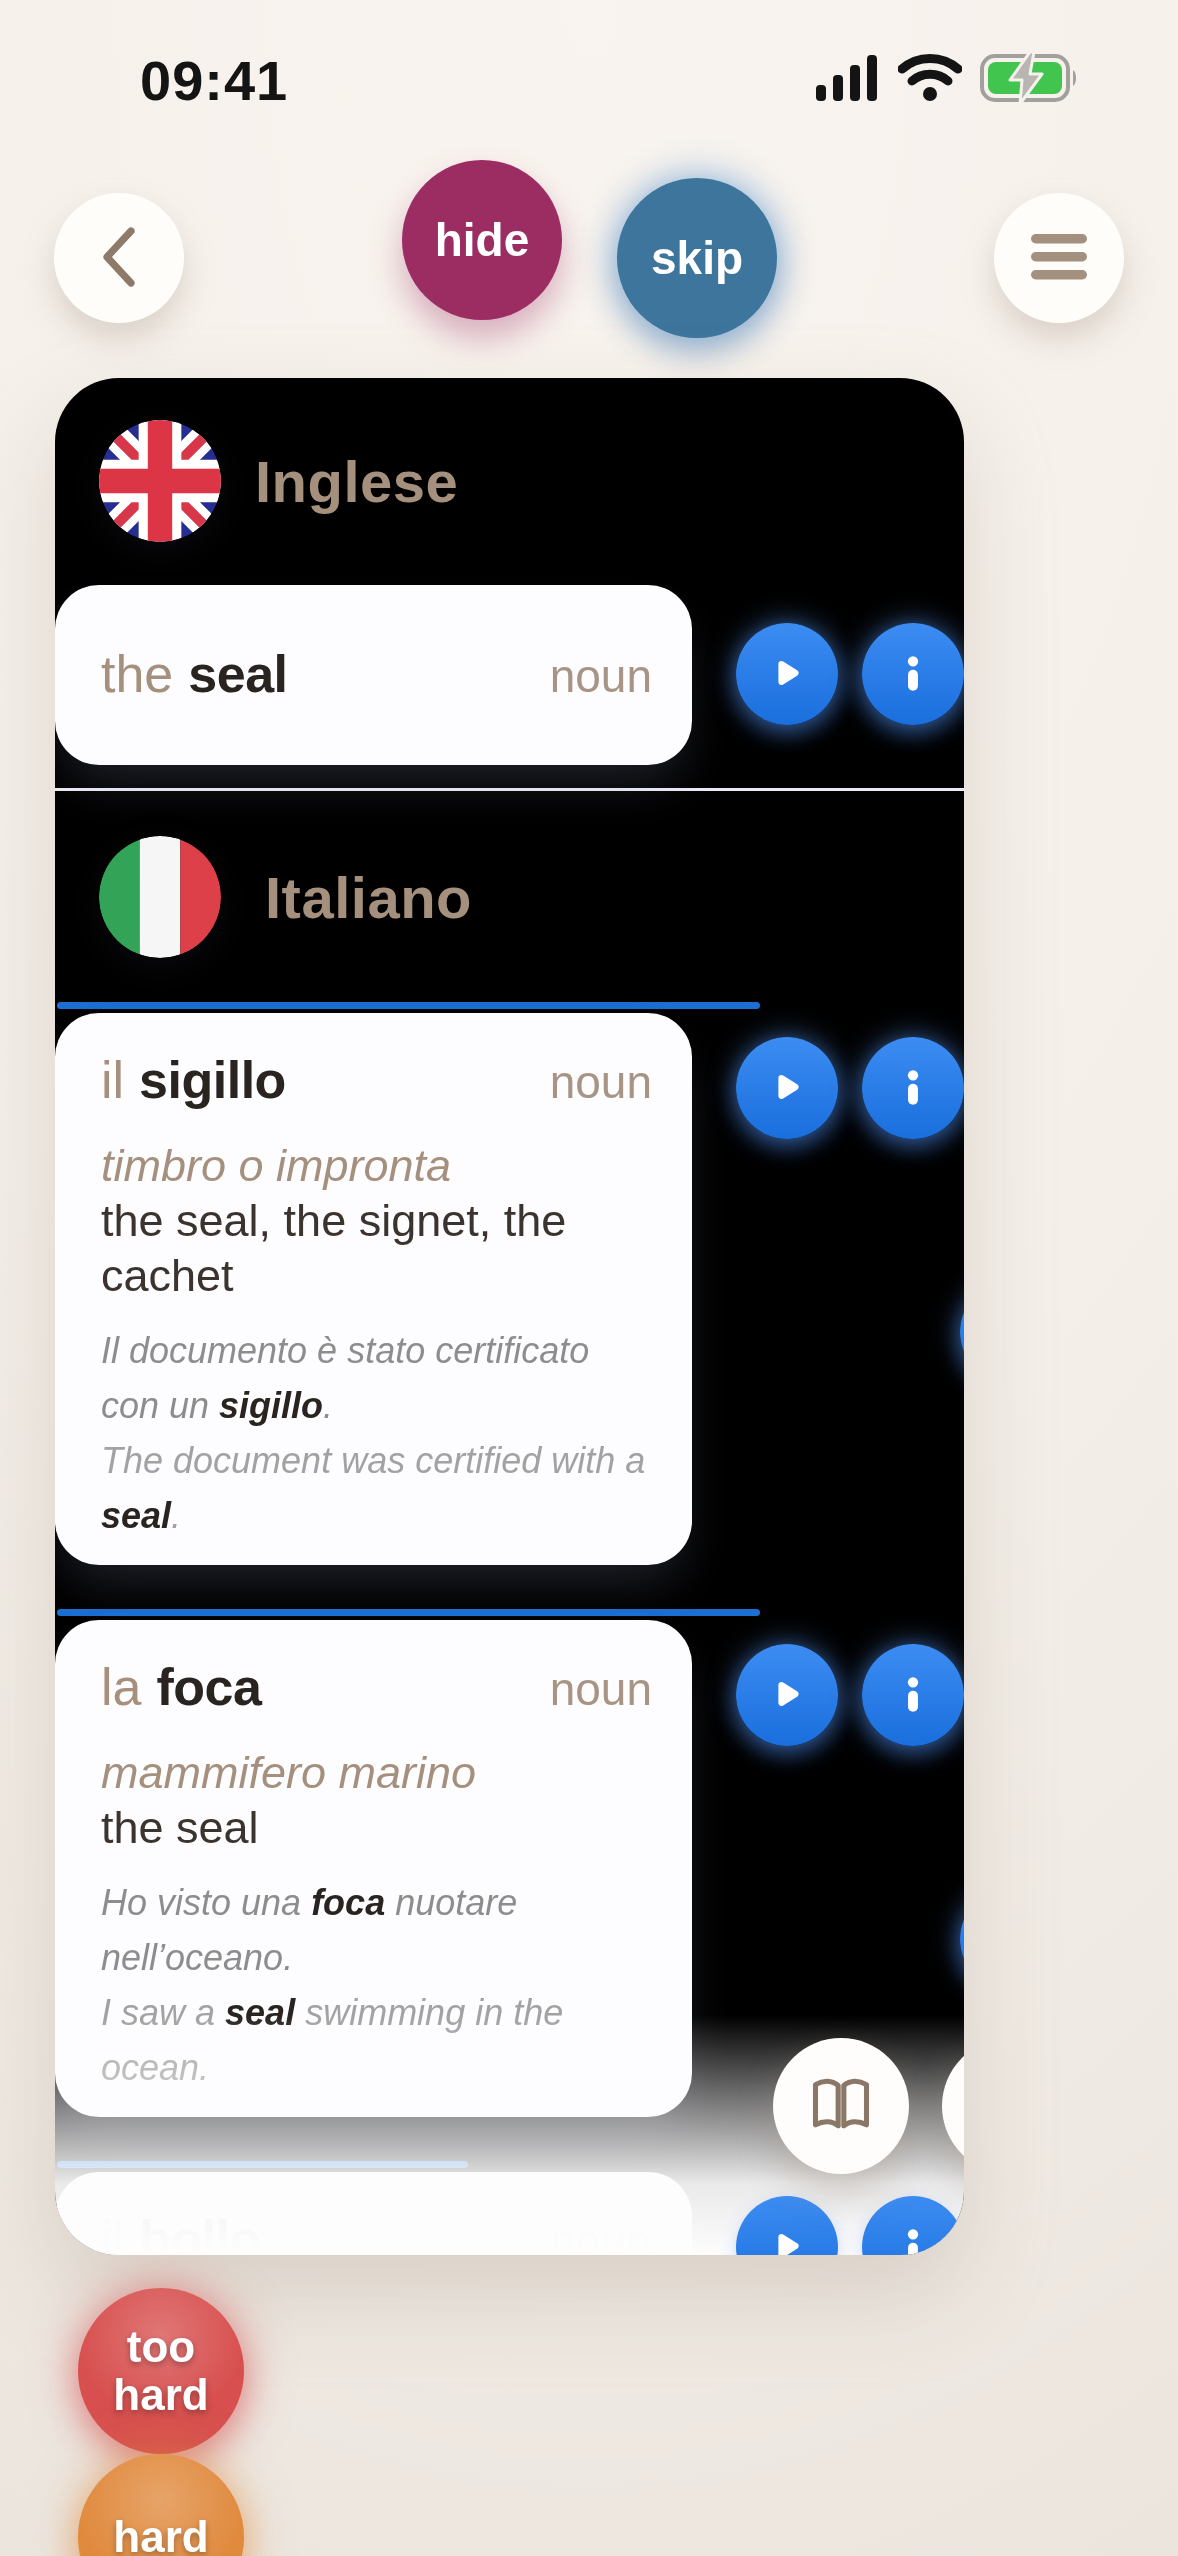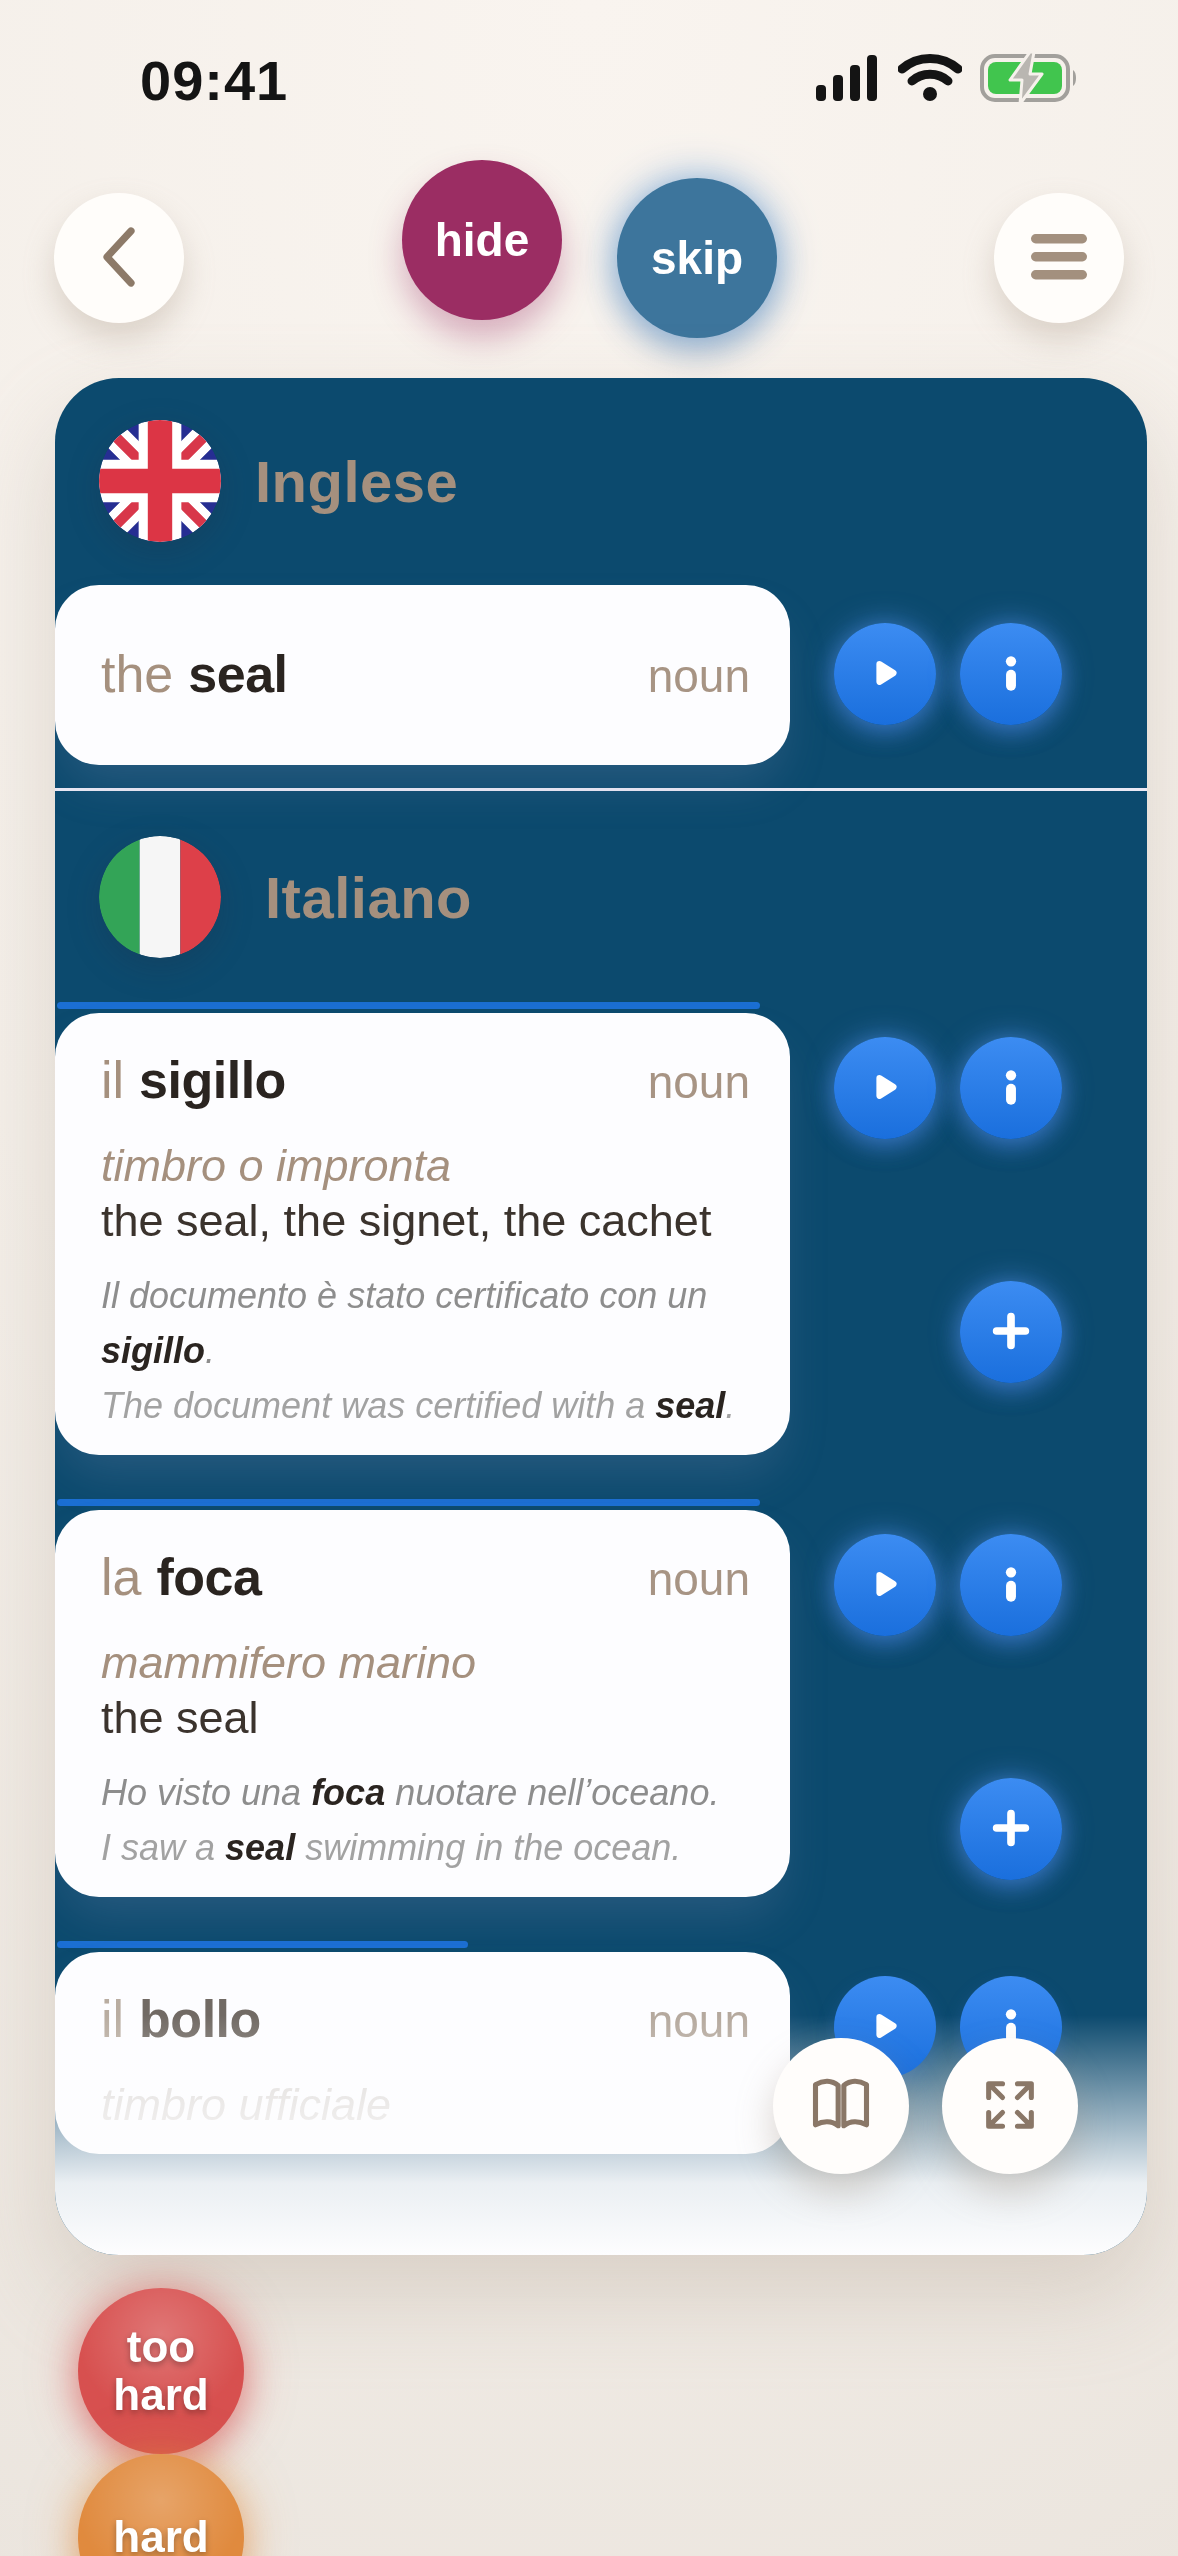--- a/index.html
+++ b/index.html
@@ -28,22 +28,22 @@
     position:absolute; width:160px; height:160px; border-radius:50%; border:none; padding:0;
     display:flex; align-items:center; justify-content:center; cursor:pointer;
     font-family:"Liberation Sans",sans-serif; font-size:46px; font-weight:600; color:#fff;
   }
   .hide-btn { left:402px; top:20px; background:#9b2d63; box-shadow:0 18px 32px rgba(155,45,99,.35); }
   .skip-btn { left:617px; top:38px; background:#3d759c;
     box-shadow:0 0 38px rgba(115,165,215,.85), 0 16px 30px rgba(80,120,160,.35); }
 
   
   .card {
-    position:relative; margin:0 55px; width:1092px; height:1877px;
-    background:#0c4a6e; border-radius:64px; overflow:hidden;
+    position:relative; margin:0 55px; width:909px; height:1877px;
+    background:#000000; border-radius:64px; overflow:hidden;
     box-shadow:0 40px 90px rgba(170,155,140,.32);
   }
   .lang-header { display:flex; align-items:center; gap:34px; padding:42px 0 0 44px; }
   .lang-header.it { padding-top:45px;gap:44px; }
   .flag { width:122px; height:122px; border-radius:50%; overflow:hidden; flex:none;
           filter:drop-shadow(0 10px 16px rgba(40,40,60,.22)); }
   .flag svg { display:block; }
   .lang-name { font-size:58px; font-weight:600; color:#a5907e; letter-spacing:.5px; }
 
   .entry-row { display:flex; align-items:flex-start; position:relative; }

